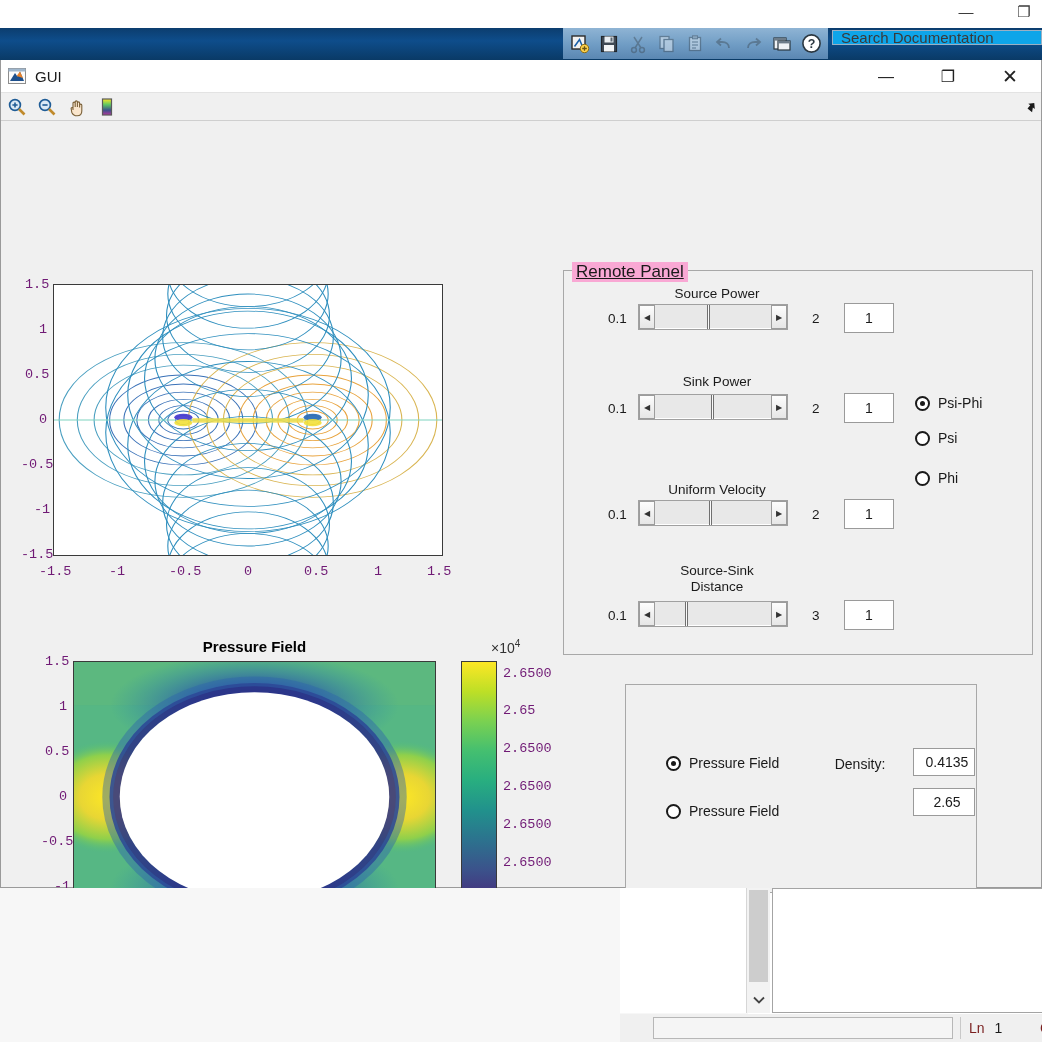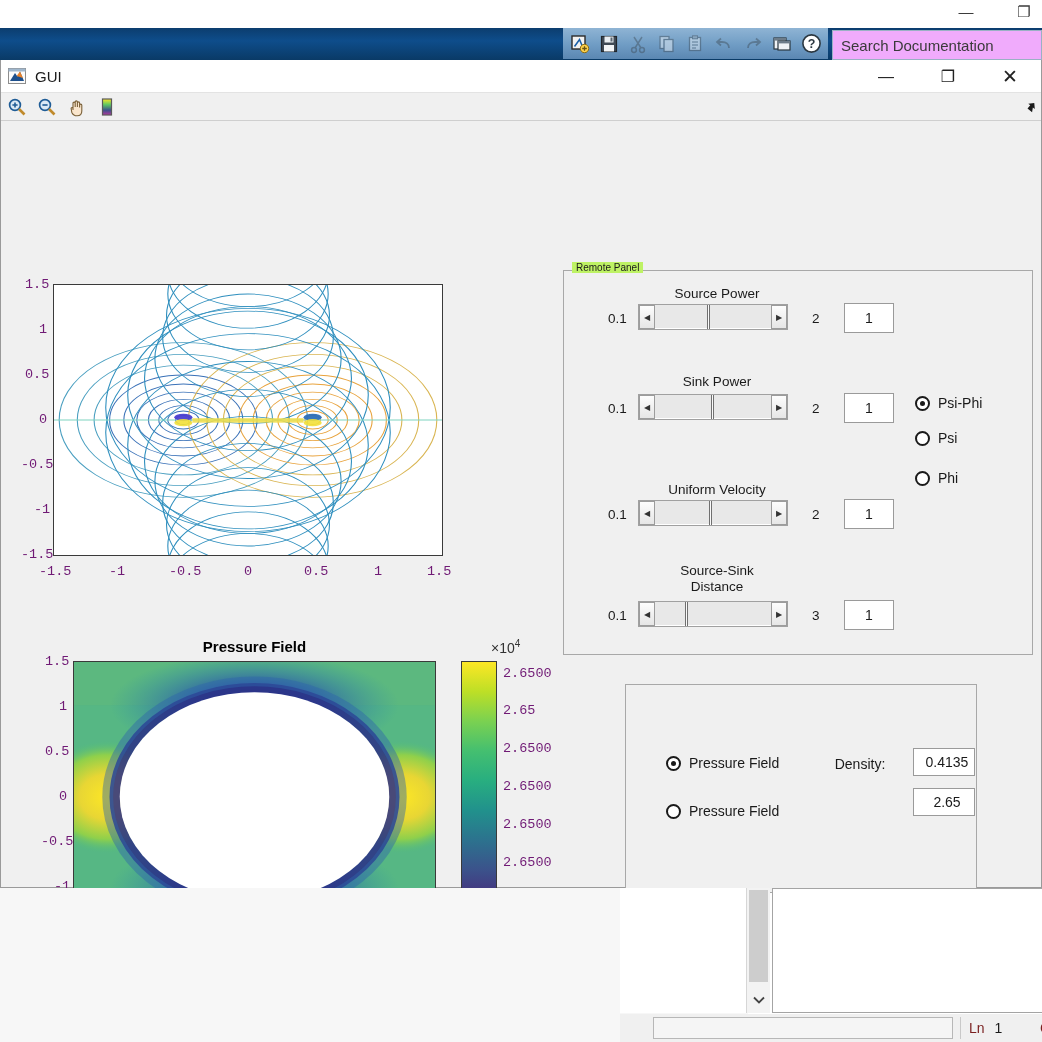--- a/index.html
+++ b/index.html
@@ -18,22 +18,22 @@
 
   .mlbar { position:absolute; left:0; top:28px; width:1042px; height:32px;
            background:linear-gradient(to bottom,#0c3d6e 0%,#0e4d8b 40%,#0a3a66 100%); }
   .mlbar-tools { position:absolute; left:563px; top:0px; width:265px; height:31px;
                  background:linear-gradient(to bottom,#8fb4d4 0%,#6f9cc4 55%,#5b87b2 100%);
                  border-left:1px solid #3c6somethingff; display:flex; align-items:center;
                  padding:0 3px; gap:1px; }
   .tbtn { width:28px; height:26px; display:flex; align-items:center; justify-content:center;
           border-radius:2px; }
   .tbtn svg { display:block; }
-  .searchdoc { position:absolute; left:832px; top:30px; width:210px; height:30px;
-               background:#f0abfc; border:1px solid #9ab0c4;
+  .searchdoc { position:absolute; left:832px; top:30px; width:210px; height:15px;
+               background:#0ea5e9; border:1px solid #9ab0c4;
                display:flex; align-items:center; padding-left:8px;
                font-size:15px; color:#3a3a3a; font-family:"Liberation Sans",sans-serif; }
 
   
   .guiwin { position:absolute; left:0px; top:60px; width:1042px; height:828px;
             background:#f0f0f0; border:1px solid #9a9a9a; border-top:none; }
   .gui-title { position:relative; height:33px; background:#ffffff;
                display:flex; align-items:center; padding-left:7px;
                border-bottom:1px solid #e3e3e3; }
   .gui-icon { width:18px; height:16px; margin-right:9px; position:relative; }
@@ -71,22 +71,22 @@
           border:1px solid #3a3a3a;
           background:linear-gradient(to bottom,
             #fde725 0%, #bddf26 11%, #7ad151 22%, #44bf70 33%,
             #28ae80 44%, #21918c 55%, #2c728e 66%, #3b528b 77%,
             #472d7b 88%, #440154 100%); }
   #cbar-exp { position:absolute; left:490px; top:517px; font-size:14px; color:#333; }
 
   
   .panel { position:absolute; border:1px solid #a8a8a8; background:#f0f0f0; }
   #remote-panel { left:562px; top:149px; width:470px; height:385px; }
-  .panel-legend { position:absolute; left:8px; top:-9px; background:#bef264;
-                  padding:0 4px; font-size:10px; color:#1a1a1a; }
+  .panel-legend { position:absolute; left:8px; top:-9px; background:#f9a8d4;
+                  padding:0 4px; font-size:17px; color:#1a1a1a;text-decoration:underline; }
   .sl-lbl { position:absolute; font-size:13.5px; color:#1a1a1a; text-align:center;
             white-space:pre-line; line-height:16px; }
   .sl-min, .sl-max { font-size:13.5px; color:#1a1a1a; }
   .mlslider { position:relative; width:150px; height:26px;
               background:#e8e8e8; border:1px solid #a0a0a0;
               box-shadow: inset -1px -1px 0 #fff; }
   .sl-arrow { position:absolute; top:0; width:16px; height:24px;
               background:linear-gradient(to bottom,#fdfdfd,#e6e6e6);
               border:1px solid #9c9c9c; display:flex; align-items:center;
               justify-content:center; font-size:8px; color:#333; }

